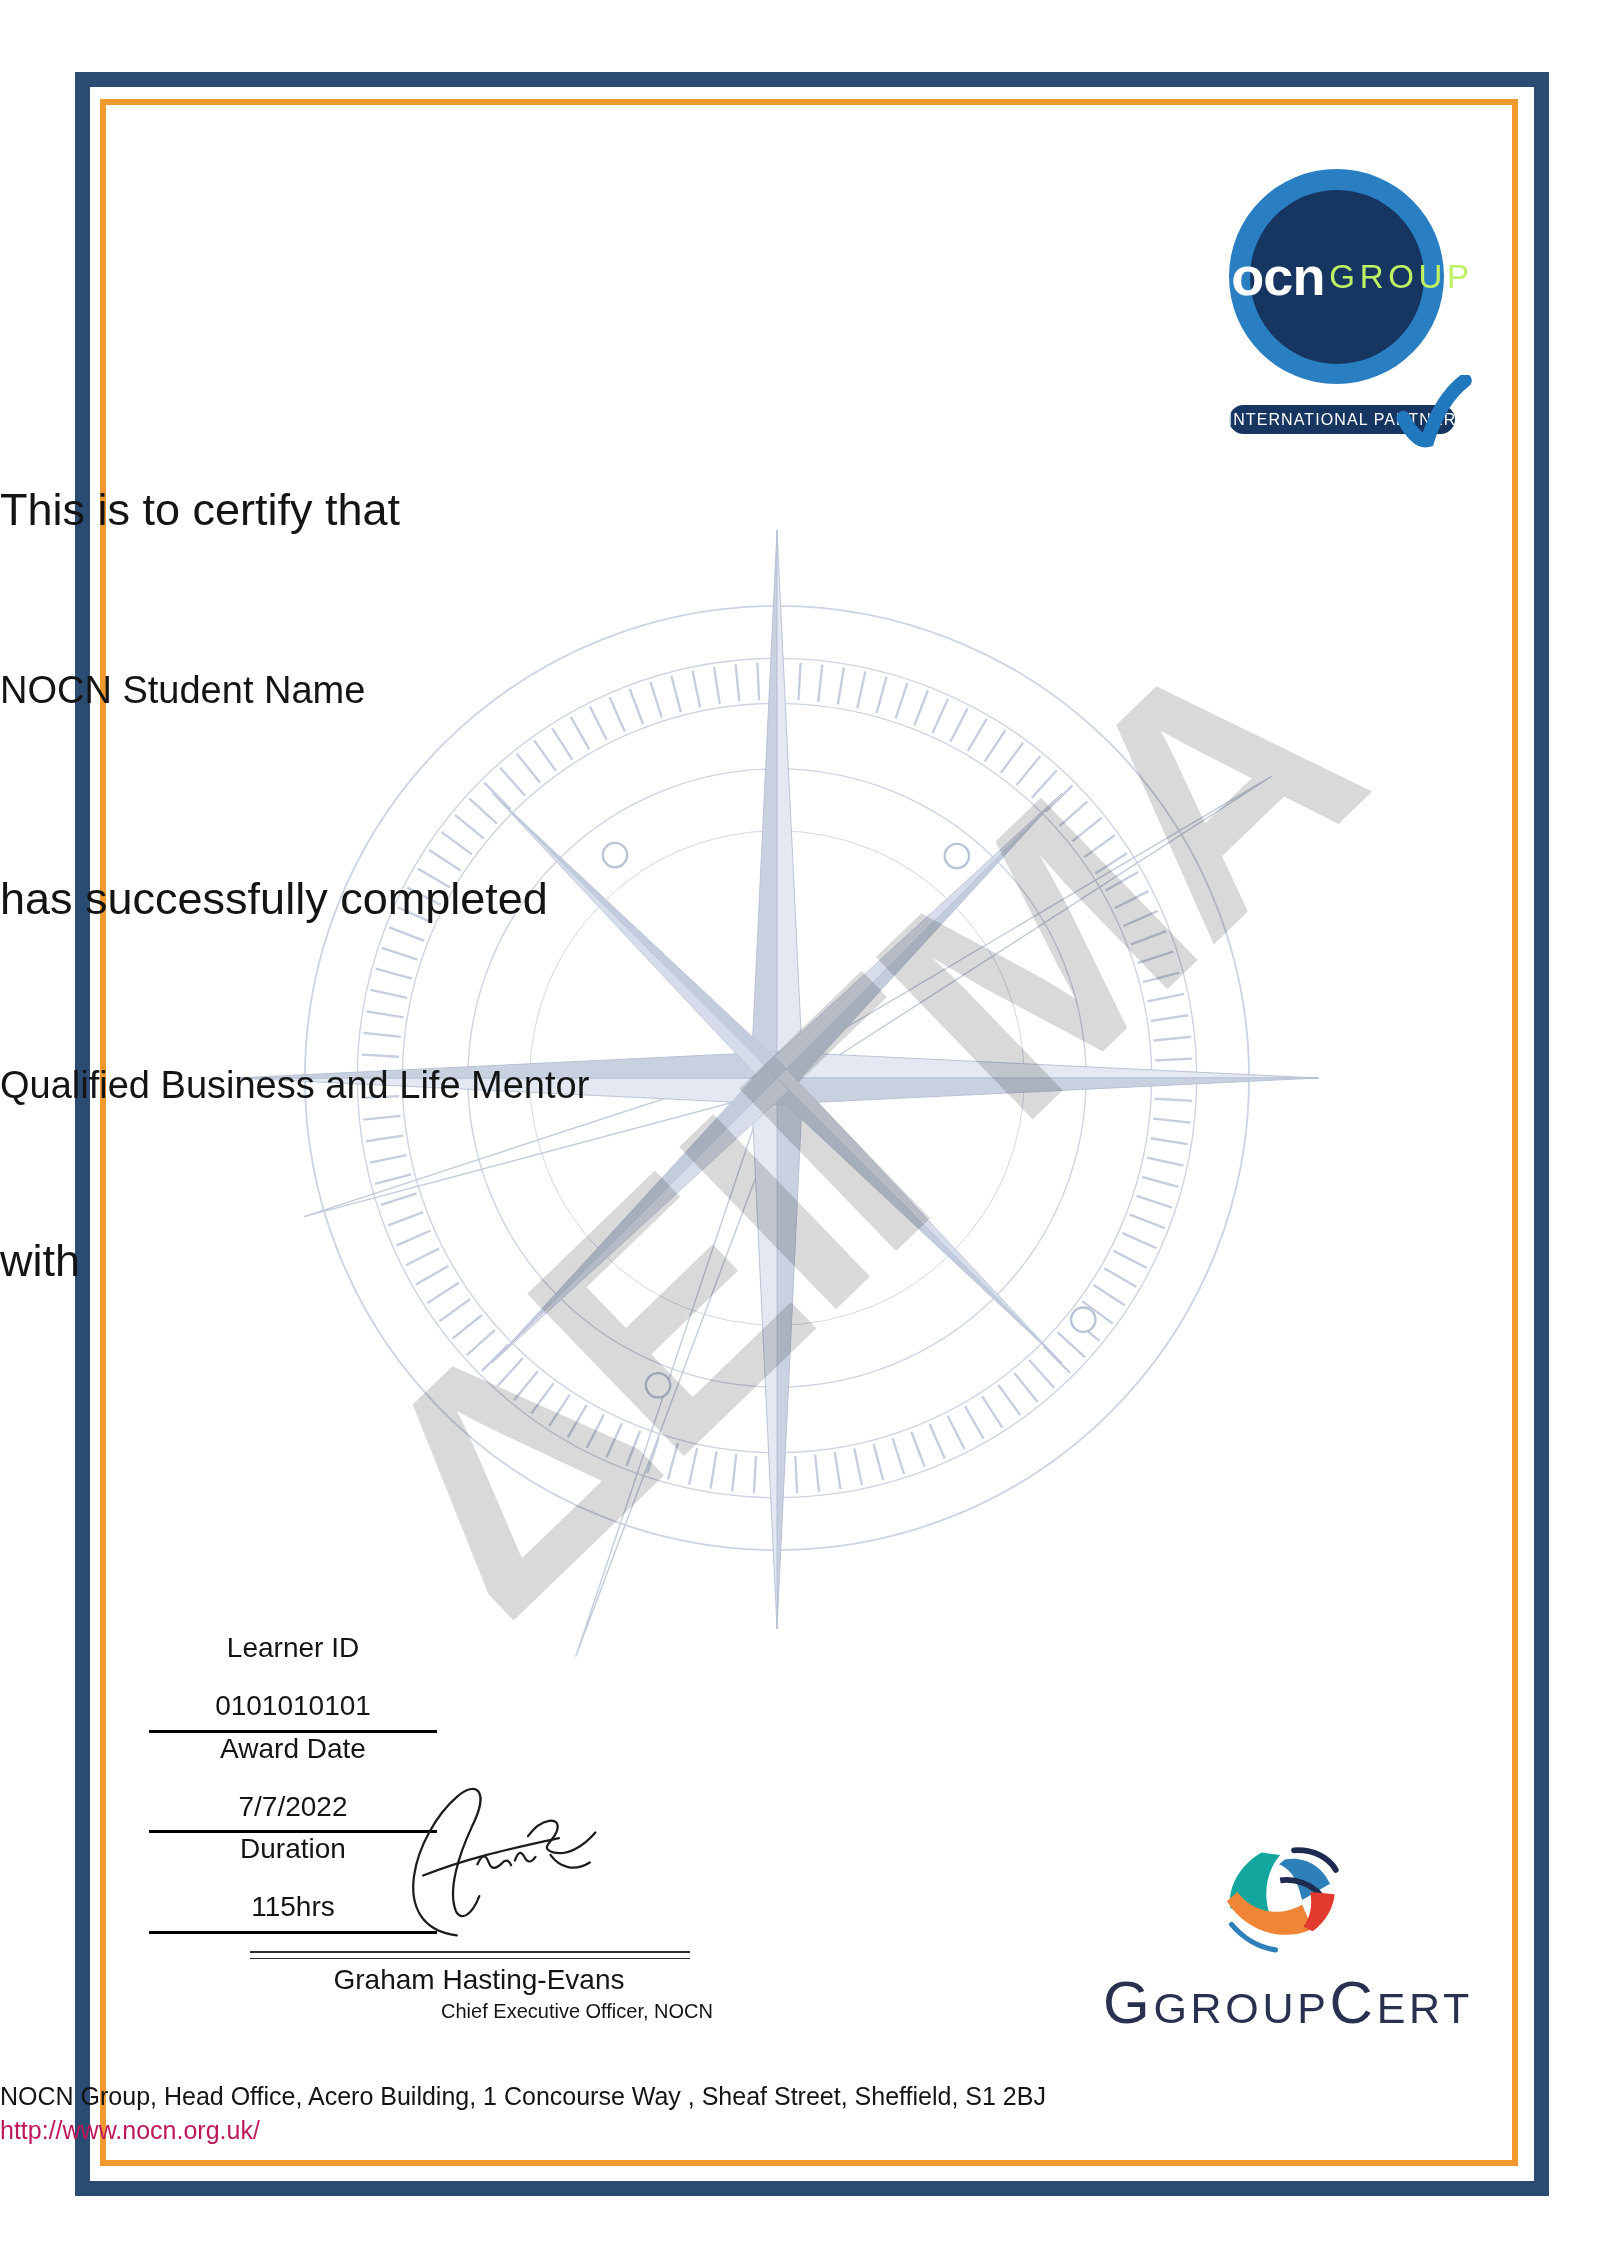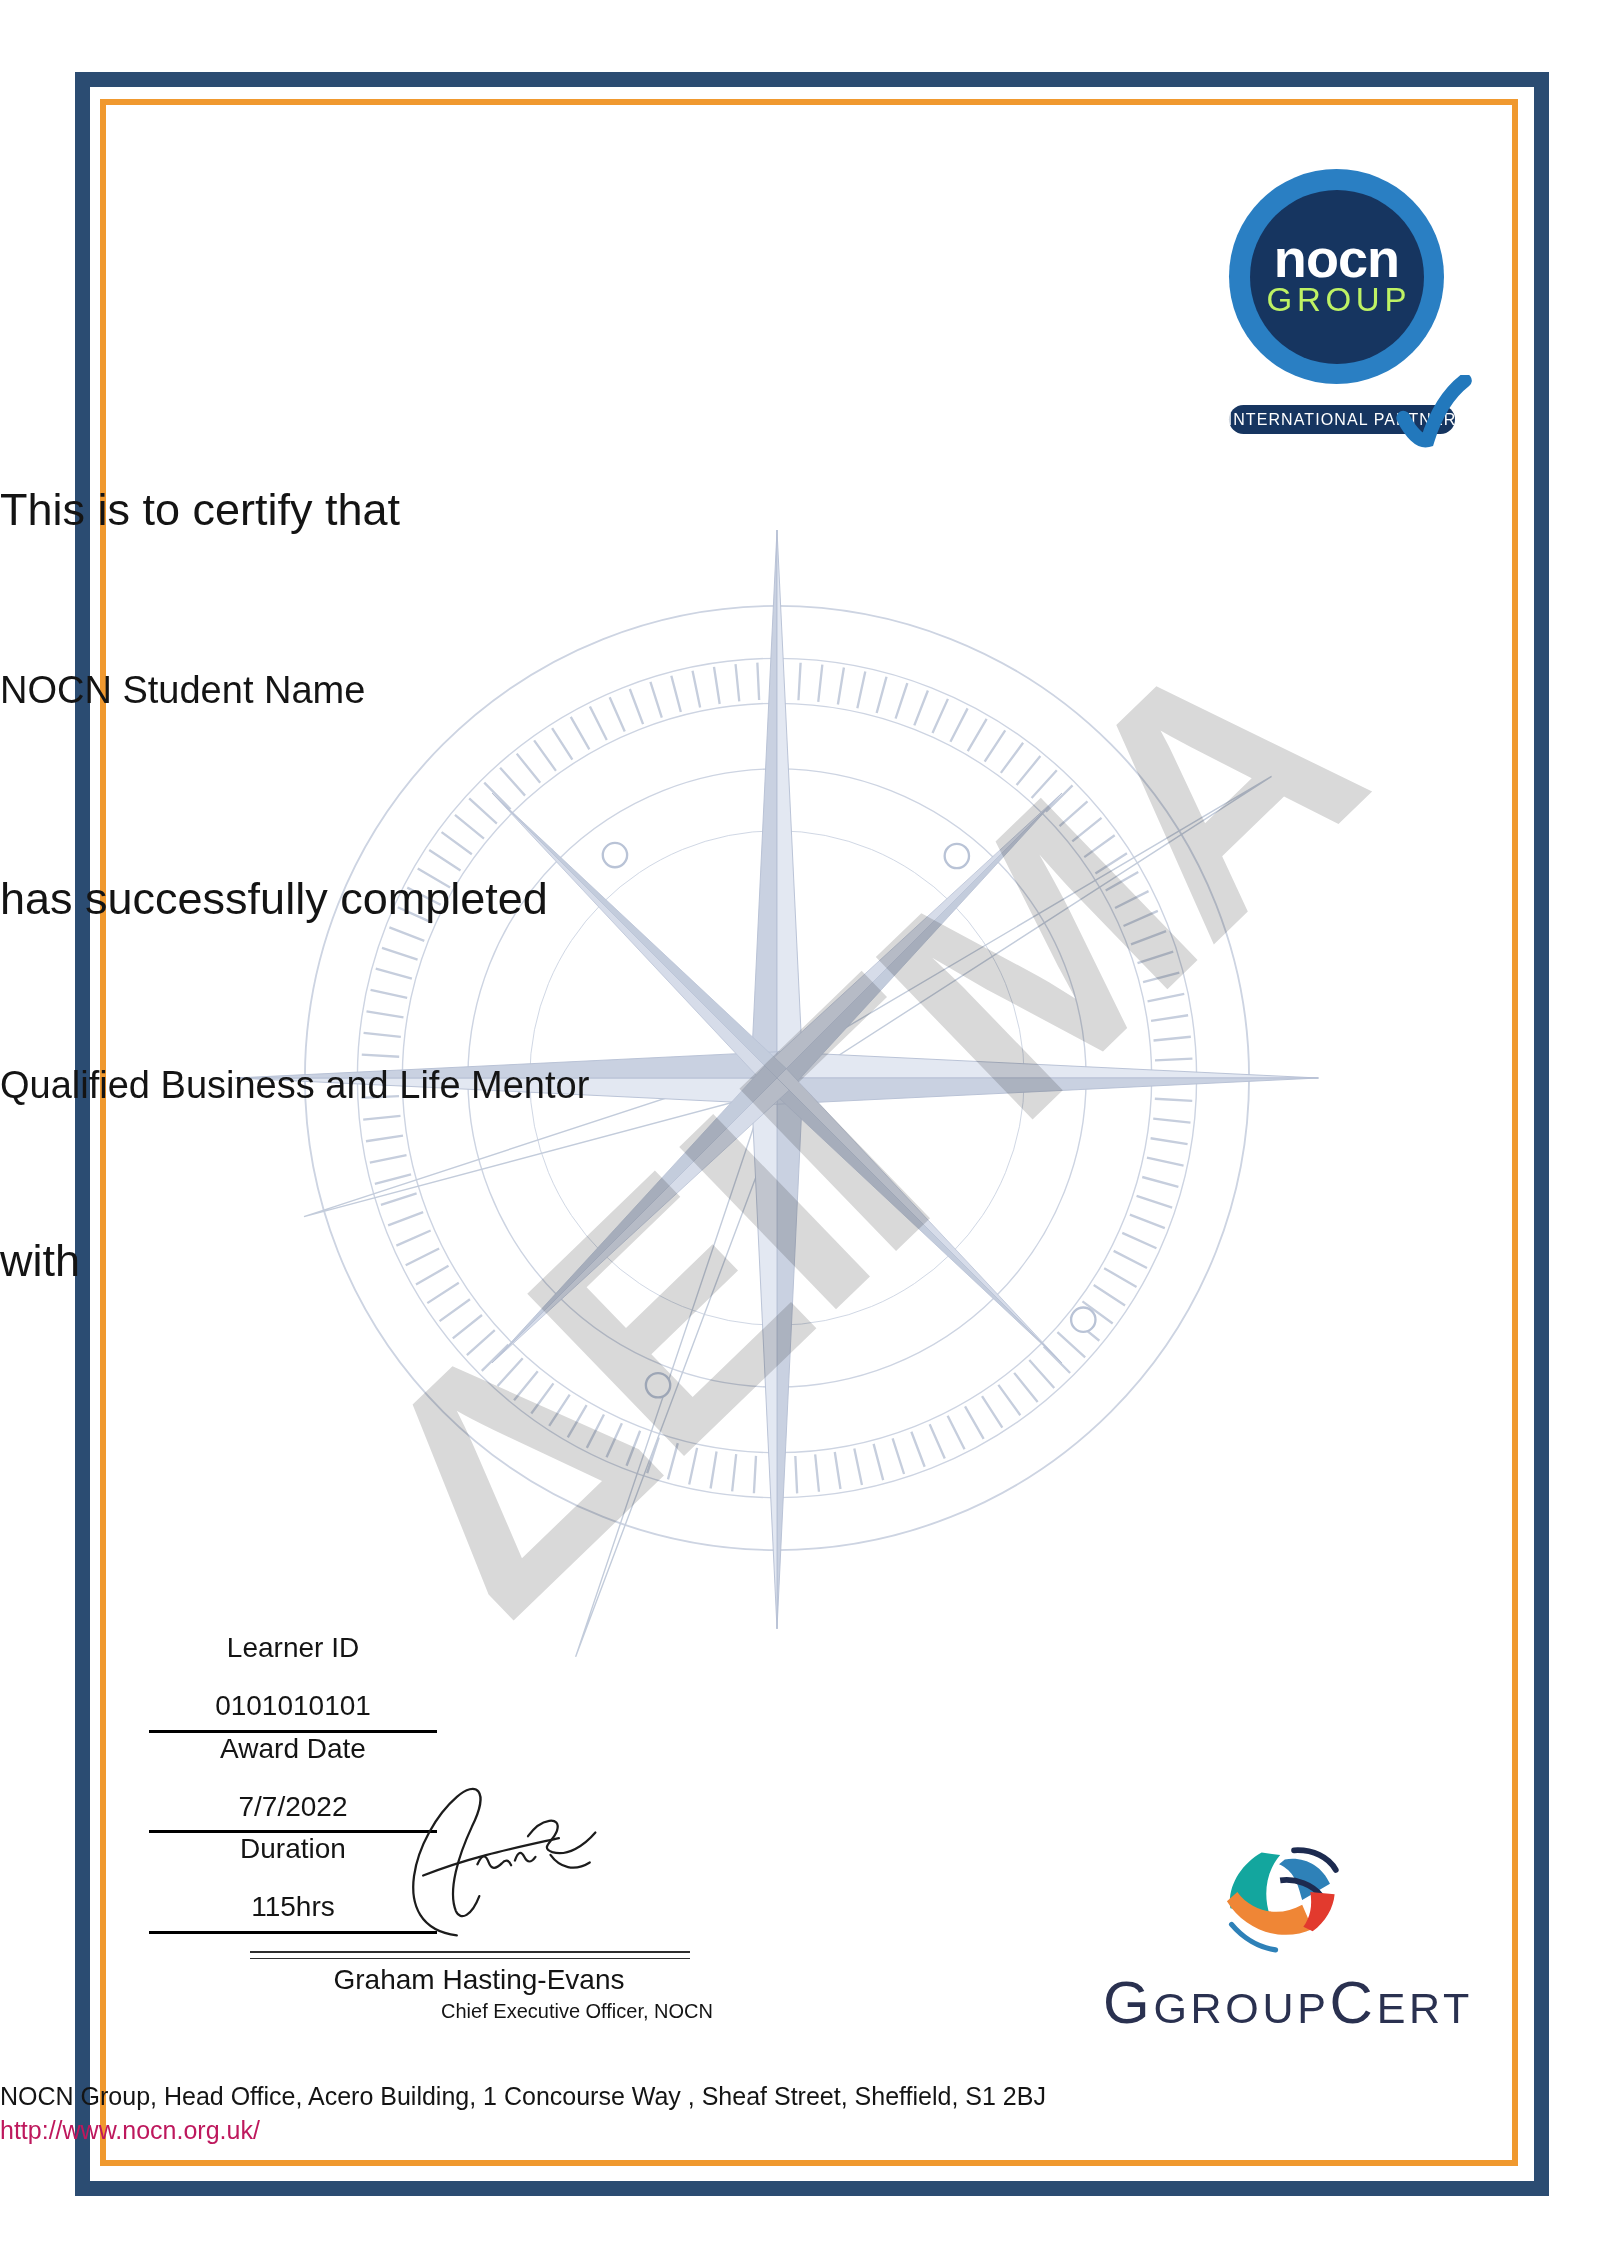--- a/index.html
+++ b/index.html
@@ -10,21 +10,21 @@
   .ctr{left:0;width:1624px;}
   
   .border-navy{left:75px;top:72px;width:1474px;height:2124px;
     border:15px solid #2b4c72;box-sizing:border-box;z-index:3;}
   .border-orange{left:100px;top:99px;width:1418px;height:2067px;
     border:6.6px solid #f0992f;box-sizing:border-box;z-index:3;}
   
   .nocn-circle{left:1229px;top:169px;width:215px;height:215px;border-radius:50%;
     background:#2a7fc3;z-index:5;display:flex;align-items:center;justify-content:center;}
   .nocn-inner{width:174px;height:174px;border-radius:50%;background:#163560;
-    display:flex;flex-direction:column;align-items:center;justify-content:center;}
+    display:flex;flex-direction:row;align-items:center;justify-content:center;}
   .nocn-brand{color:#fff;font-weight:bold;font-size:54px;line-height:47px;letter-spacing:-0.9px;}
   .nocn-group{color:#bef264;font-weight:400;font-size:33px;line-height:36px;letter-spacing:4.7px;margin-left:4.7px;}
   .partner-pill{left:1229px;top:405px;width:226px;height:29px;border-radius:15px;
     background:#163560;z-index:5;display:flex;align-items:center;justify-content:center;}
   .partner-label{color:#fff;font-size:16px;letter-spacing:1.1px;white-space:nowrap;}
   .check-svg{left:1394px;top:375px;z-index:6;}
   
   .line-reg{font-size:45px;z-index:6;}
   .line-bold{font-size:38px;font-weight:normal;z-index:6;}
   

